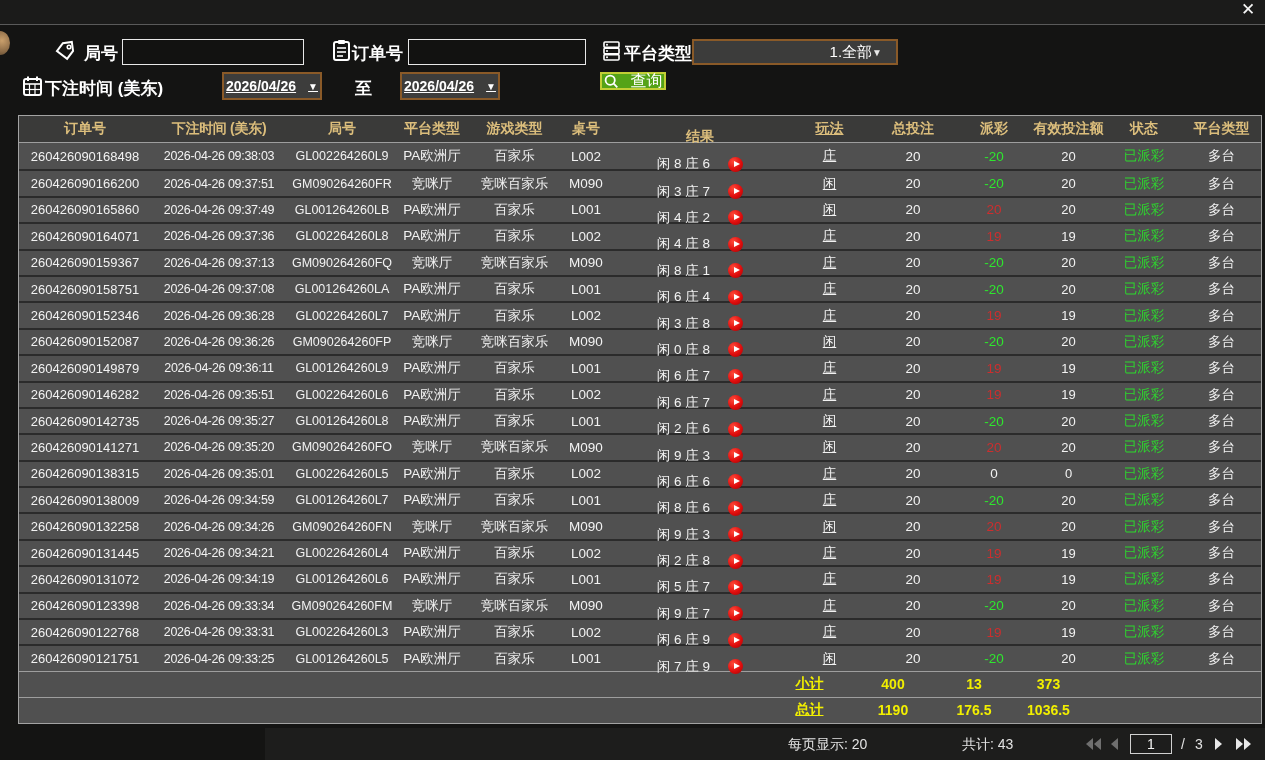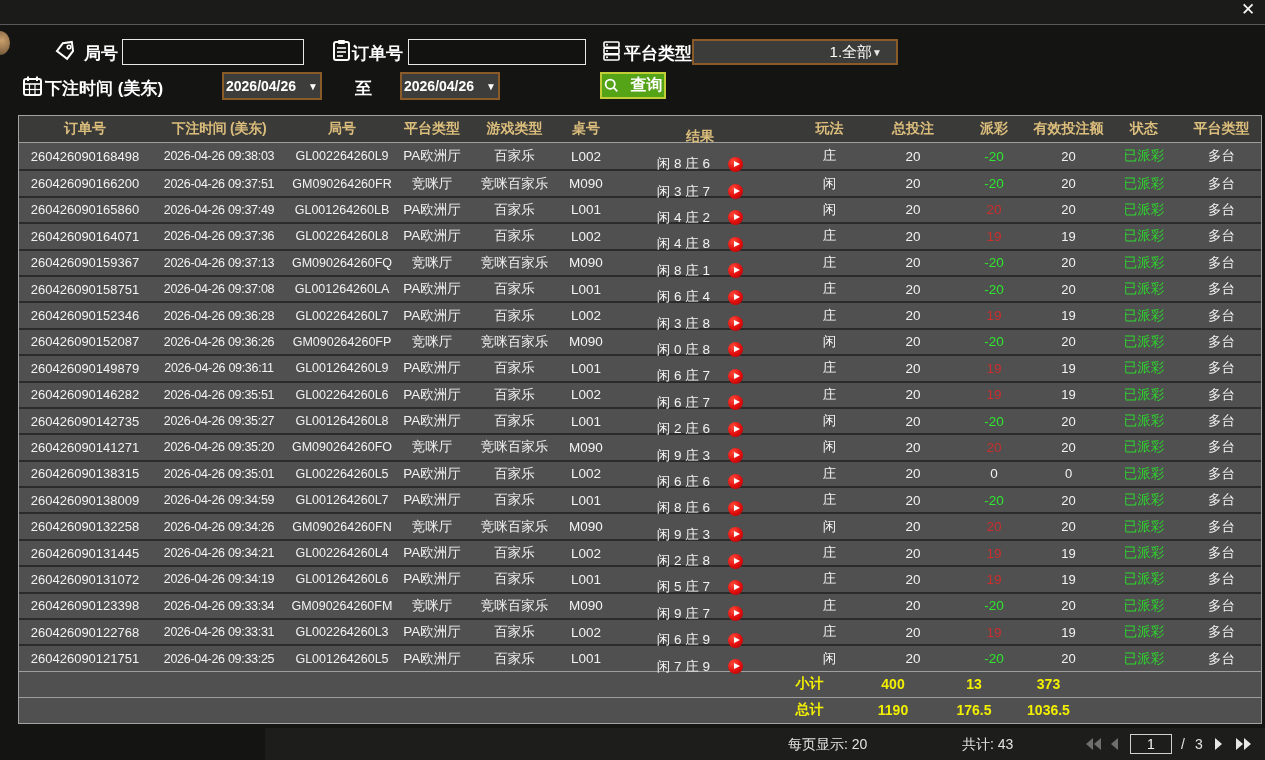--- a/index.html
+++ b/index.html
@@ -14,36 +14,36 @@
   .topbar { position:absolute; left:0; top:0; width:1265px; height:25px; background:#1b1b1a; border-bottom:1px solid #5a5a5a; }
   .close-btn { position:absolute; right:7px; top:0px; width:20px; height:20px; color:#f5f5f5; font-size:17px; line-height:20px; text-align:center; cursor:pointer; font-weight:bold; }
   .decor-arc { position:absolute; left:-10px; top:31px; width:20px; height:24px; border-radius:50%; background:radial-gradient(circle at 60% 40%, #caa06c 0%, #8a6a46 60%, #4a3a26 100%); }
 
   
   .f-label { position:absolute; font-weight:bold; font-size:17px; color:#ffffff; white-space:nowrap; }
   .f-input { position:absolute; height:26px; background:#121211; border:1px solid #e8e8e8; color:#f0f0f0; font-size:14px; padding:0 6px; outline:none; }
   .f-select { position:absolute; height:26px; background:#3c3c3b; border:2px solid #8a5a28; color:#ffffff; font-size:15px; display:flex; align-items:center; cursor:pointer;text-align:right; }
   .f-select .sel-text { padding-left:9px; flex:1; }
   .f-select .caret { font-size:10px; color:#e8e8e8; padding-right:14px; }
-  .date-select { position:absolute; height:28px; background:#3d3d3c; border:2px solid #8a5a28; color:#ffffff; font-weight:bold; font-size:14px; display:flex; align-items:center; justify-content:center; gap:12px; cursor:pointer; }
+  .date-select { position:absolute; height:28px; background:#3d3d3c; border:2px solid #8a5a28; color:#ffffff; font-weight:bold; font-size:14px; display:flex; align-items:center; justify-content:center; gap:12px; cursor:pointer;text-decoration:underline; }
   .date-select .caret { font-size:10px; }
-  .query-btn { position:absolute; left:600px; top:72px; width:66px; height:27px; background:var(--query-green,#55a317); border:2px solid #c2ce35; color:#ffffff; font-weight:bold; font-size:16px; display:flex; align-items:center; justify-content:center; gap:12px; cursor:pointer; }
+  .query-btn { position:absolute; left:600px; top:72px; width:66px; height:18px; background:var(--query-green,#55a317); border:2px solid #c2ce35; color:#ffffff; font-weight:normal; font-size:16px; display:flex; align-items:center; justify-content:center; gap:12px; cursor:pointer; }
   .icon-svg { position:absolute; }
 
   
   .grid { position:absolute; left:18px; top:115px; width:1244px; border:1px solid #a3a3a3; background:#505050; }
   .thead { height:27px; display:flex; background:#3a3a39; border-bottom:1px solid #9e9e9e; align-items:center; }
   .thead .cell { color:var(--header-text,#dcbe7c); font-weight:bold; font-size:14px; }
   .trow { height:26.4px; display:flex; border-top:2px solid #2b2b2b; align-items:center; }
   .trow:first-child { border-top:none; }
   .srow { height:26px; display:flex; border-top:1px solid #9e9e9e; align-items:center; }
   .cell { display:flex; align-items:center; justify-content:center; font-size:13.5px; color:#f2f2f2; white-space:nowrap; overflow:hidden; }
   .c1{width:132px;font-size:13px;} .c2{width:136px;font-size:12.5px;letter-spacing:-0.3px;} .c3{width:110px;font-size:12.5px;}
   .c4{width:70px;} .c5{width:95px;} .c6{width:48px;} .c7{width:180px;margin-top:16px;}
-  .c8{width:79px;} .c9{width:88px;} .c10{width:74px;} .c11{width:75px;font-size:13px;} .c12{width:76px;} .c13{width:79px;}
+  .c8{width:79px;text-decoration:underline;} .c9{width:88px;} .c10{width:74px;} .c11{width:75px;font-size:13px;} .c12{width:76px;} .c13{width:79px;}
   .result-cell { justify-content:center; gap:18px; }
   .play-btn { width:15px; height:15px; border-radius:50%; background:radial-gradient(circle at 35% 30%, #ff4a3a 0%, #e00d0d 55%, #9c0404 100%); position:relative; cursor:pointer; flex:0 0 auto; }
   .play-btn::after { content:""; position:absolute; left:5.5px; top:4px; border-left:6px solid #ffffff; border-top:3.5px solid transparent; border-bottom:3.5px solid transparent; }
   .pay-win { color:var(--payout-win,#cc2e2e); }
   .pay-loss { color:var(--payout-loss,#2ee62e); }
   .pay-zero { color:#f2f2f2; }
   .status-ok { color:var(--status-green,#2ed52e); }
   .sum-txt { color:var(--summary-yellow,#f2ef00); font-weight:bold; font-size:14px; }
   .spacer7 { width:751px; }
 

